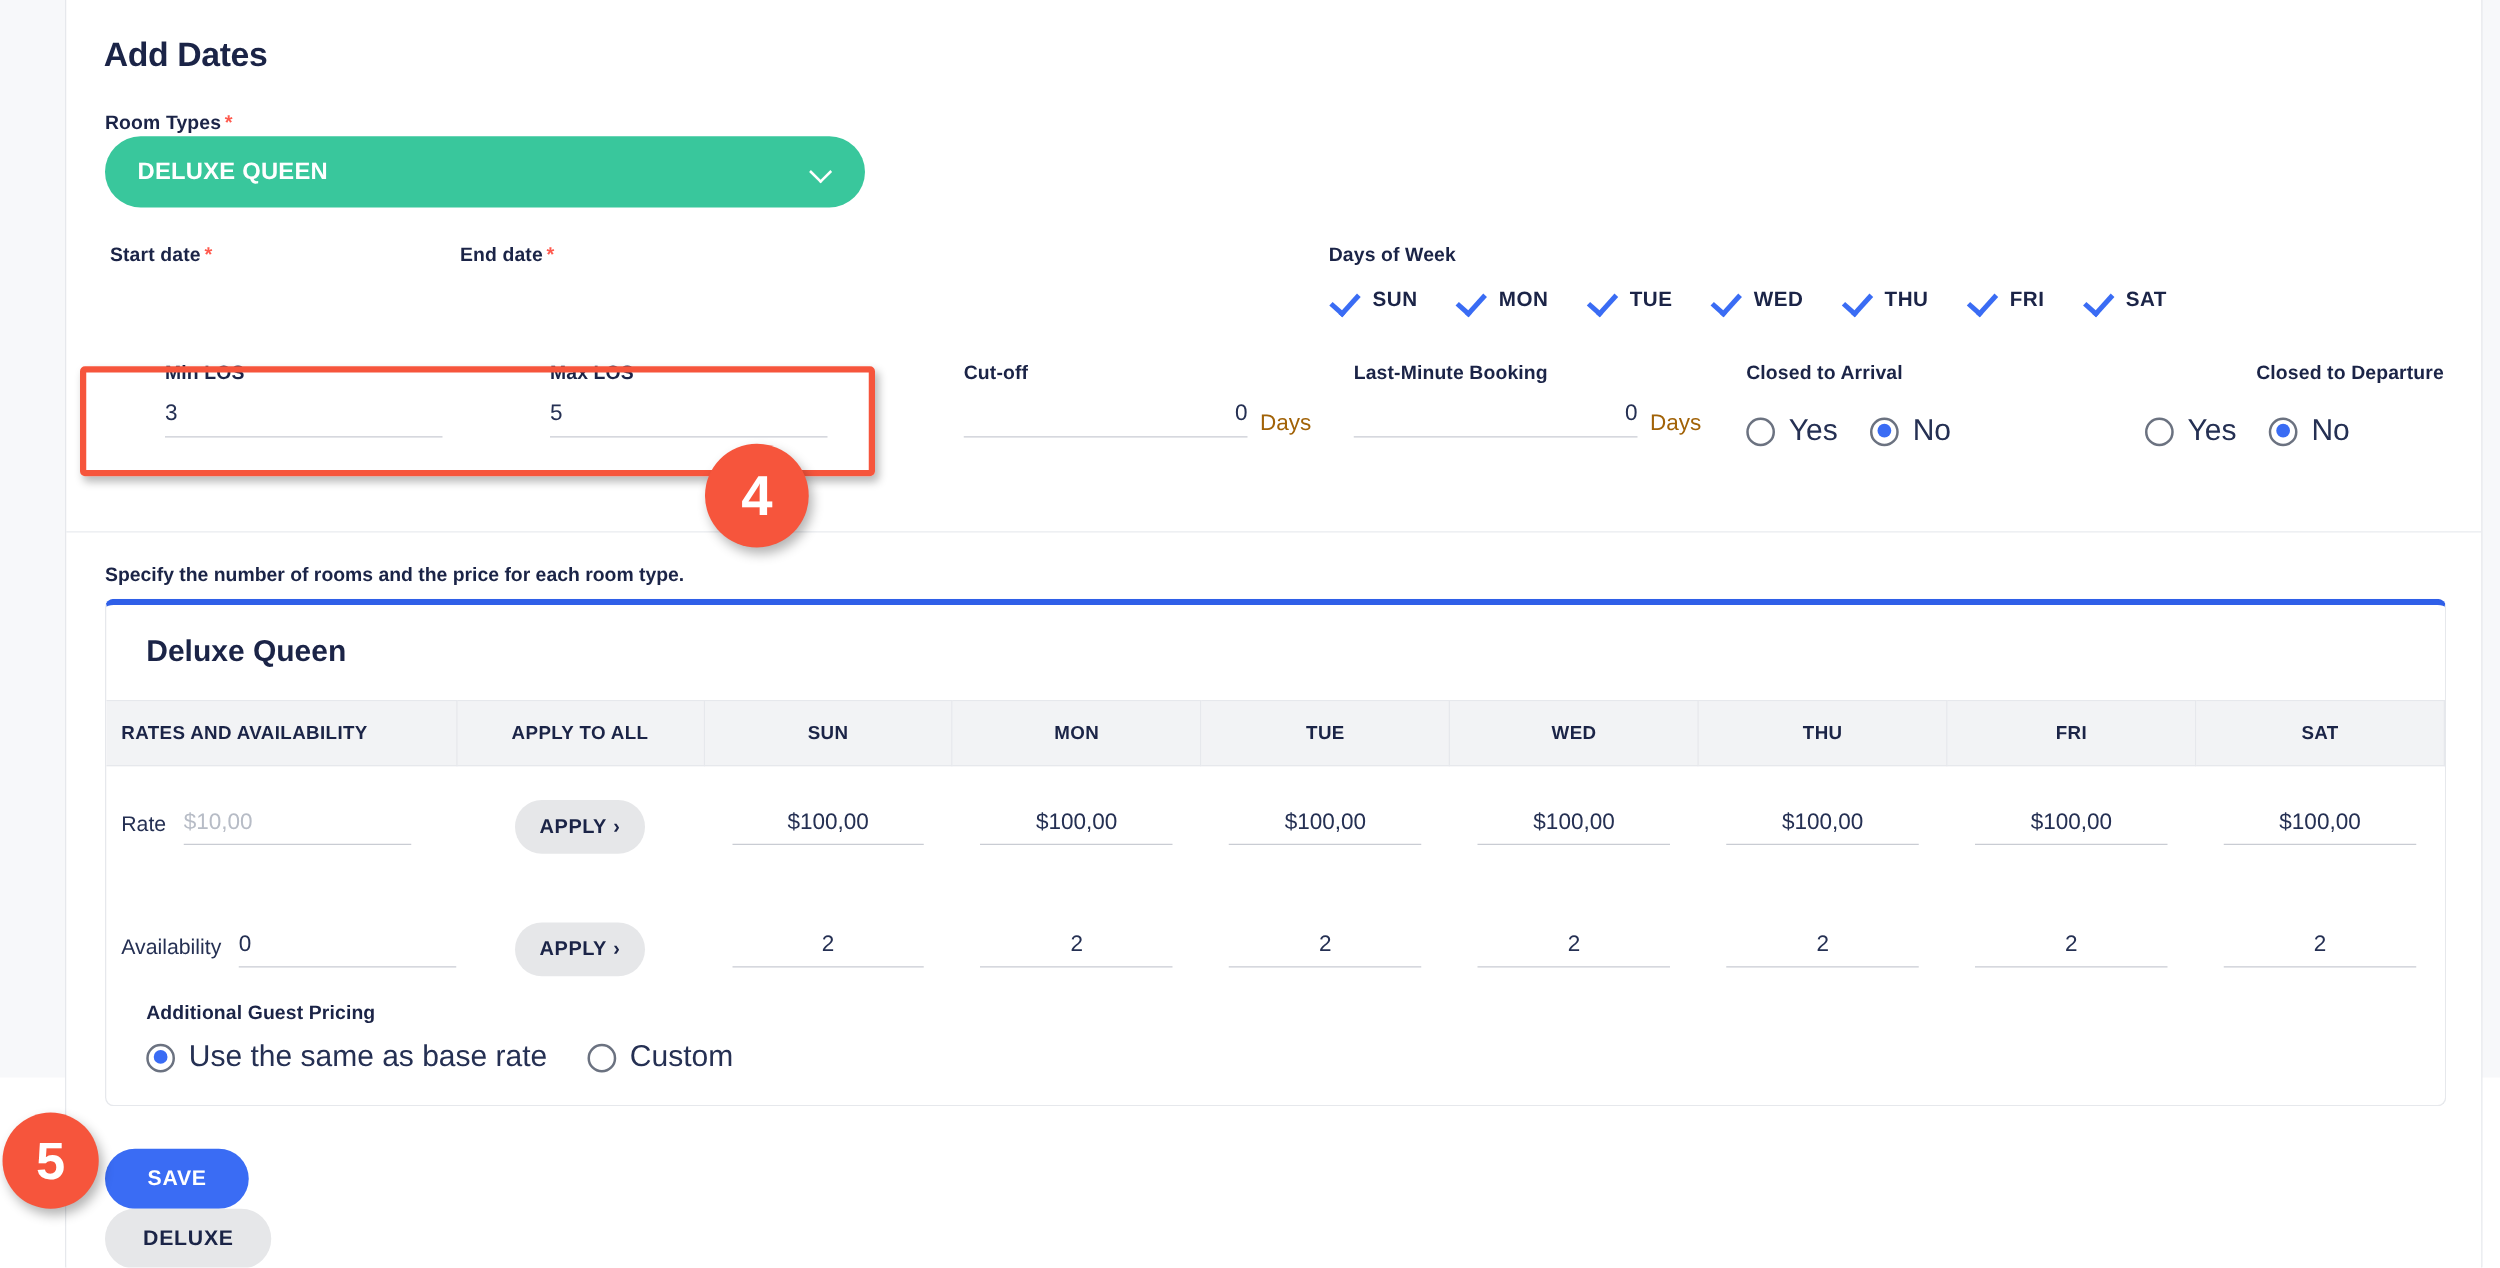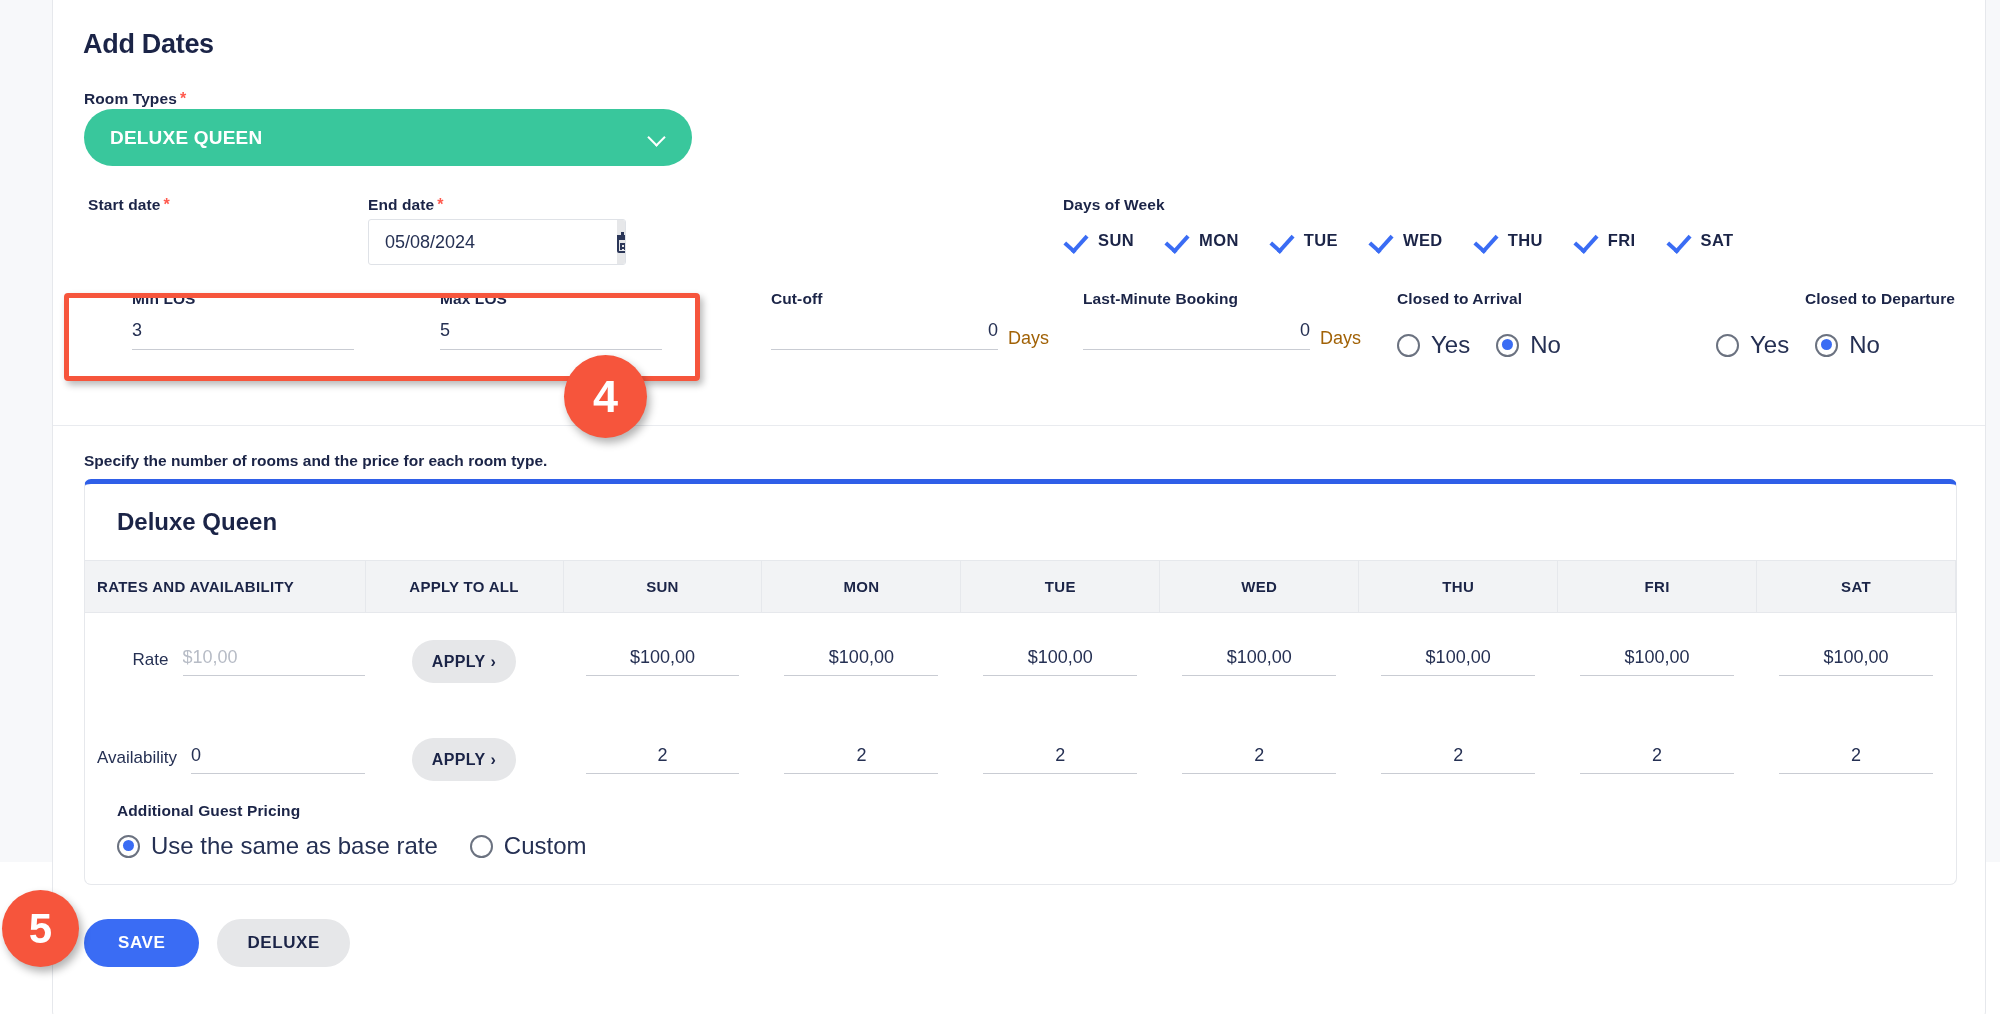--- a/index.html
+++ b/index.html
@@ -210,21 +210,21 @@
     letter-spacing: 0.3px;
     text-align: center;
   }
   .rtable th.c0 { text-align: left; padding-left: 12px; width: 280px; }
   .rtable th.c1 { width: 198px; }
   .rtable td {
     height: 98px; vertical-align: middle;
     border-right: 1px solid transparent;
   }
   .rowlabel-cell { padding-left: 12px; }
-  .rowlabel-inner { display: flex; align-items: flex-end; justify-content: flex-end; }
+  .rowlabel-inner { display: flex; align-items: flex-end; }
   .rowlabel {
     font-size: 17px; color: #253053; white-space: nowrap; padding-bottom: 6px;
   }
   .rowfield {
     margin-left: 14px; width: 182px;
     border-bottom: 1.5px solid #c9ccd3;
   }
   .rowfield input {
     width: 100%; border: none; outline: none; background: transparent;
     font-family: "Liberation Sans", sans-serif;
@@ -251,21 +251,21 @@
     font-size: 18px; color: #253053; text-align: center;
     padding-bottom: 7px;
   }
 
   
   .agp-title { position: absolute; left: 32px; top: 318px; }
   .agp-row { position: absolute; left: 32px; top: 348px; display: flex; align-items: center; }
   .agp-row .radio-item { margin-right: 32px; }
 
   
-  .footer { position: absolute; left: 31px; top: 932px; display: flex; align-items: center; }
+  .footer { position: absolute; left: 31px; top: 932px; display: flex; align-items: center; flex-direction: column; }
   .btn {
     height: 48px; border: none; border-radius: 26px;
     font-family: "Liberation Sans", sans-serif;
     font-size: 17px; font-weight: 700; letter-spacing: 0.6px;
     cursor: pointer;
   }
   .btn-save { background: #3a6cf4; color: #ffffff; padding: 0 34px; margin-right: 18px; }
   .btn-cancel { background: #e6e7e9; color: #1b2447; padding: 0 30px; }
 
   
@@ -306,31 +306,20 @@
         <span class="roomtype-text">DELUXE QUEEN</span>
         <span class="chev"></span>
       </div>
 
       <div class="field-label lbl-start">
         <span>Start date</span><span class="req">*</span>
       </div>
 
       <div class="field-label lbl-end">
         <span>End date</span><span class="req">*</span>
-      </div>
-      <div class="date-wrap end">
-        <input class="date-input" value="05/08/2024" style="">
-        <span class="cal-btn">
-          <span class="cal-ico">
-            <span class="body"></span>
-              <span class="bar"></span>
-              <span class="p1"></span>
-              <span class="grid"></span>
-          </span>
-        </span>
       </div>
 
       <div class="field-label dow-title">Days of Week</div>
       <div class="dow-row">
         <div class="dow-item">
           <span class="tick"></span>
           <span class="dow-label">SUN</span>
         </div>
         <div class="dow-item">
           <span class="tick"></span>

